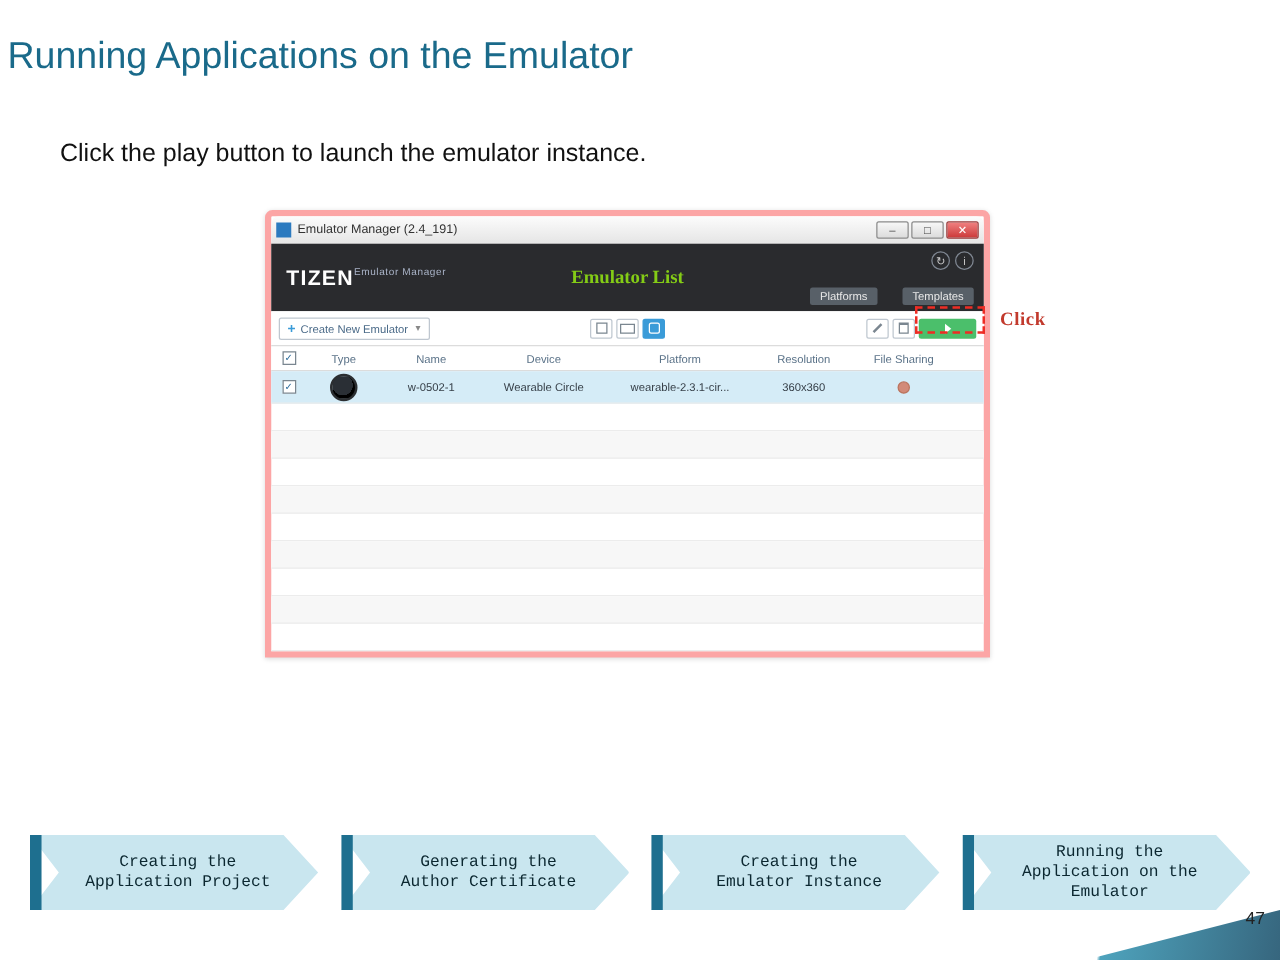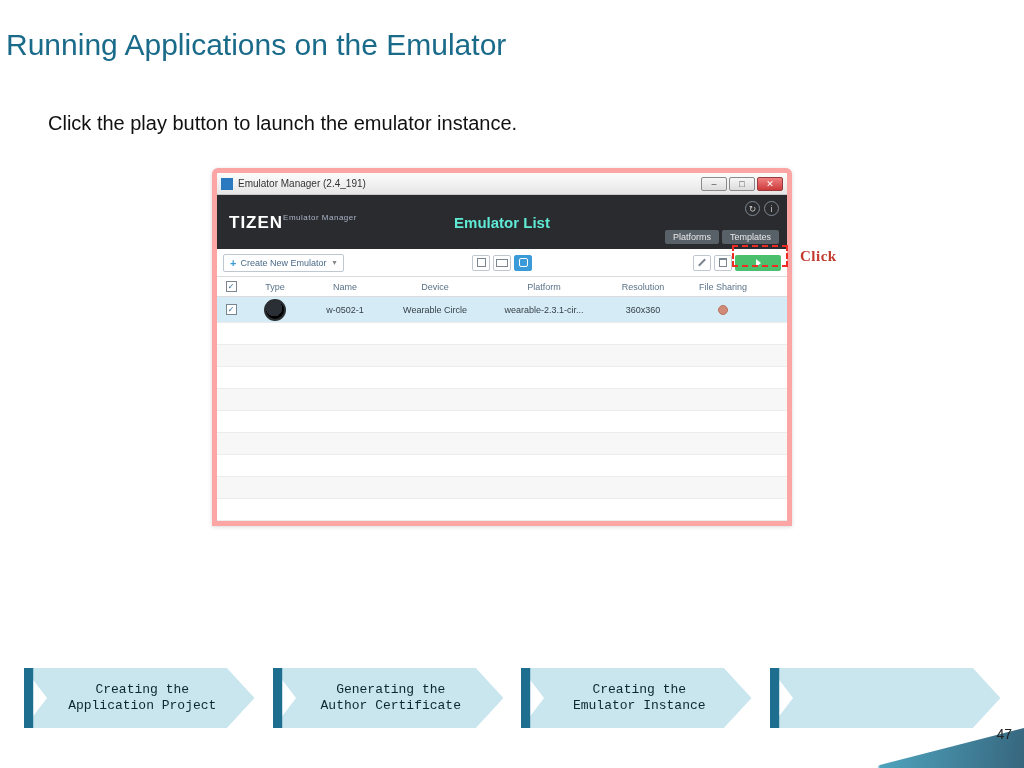--- a/index.html
+++ b/index.html
@@ -91,29 +91,30 @@
     font-size: 8px;
     color: #aab4c8;
     letter-spacing: 0.5px;
     text-align: center;
   }
   .em-list-title {
     position: absolute;
     left: 50%;
     transform: translateX(-50%);
     font-size: 15px;
-    color: #5eead4;
+    color: #84cc16;
     font-weight: bold;
+    font-family: Liberation Serif, serif;
   }
   .hdr-tabs {
     position: absolute;
     right: 8px;
     bottom: 5px;
     display: flex;
-    gap: 3px;
+    gap: 20px;
   }
   .hdr-tab {
     background: #586068;
     color: #e8e8e8;
     font-size: 9px;
     padding: 2px 8px;
     border-radius: 2px;
   }
   .hdr-icons {
     position: absolute;
@@ -434,17 +435,20 @@
     <span class="proc-label" style="white-space:pre-line;">Creating the
 Emulator Instance</span>
   </div>
   <div class="proc-step">
     <span class="proc-bg">
       <svg viewBox="0 0 100 30" preserveAspectRatio="none">
         <polygon points="0,0 88,0 100,15 88,30 0,30 10,15" fill="#c9e6ef"></polygon>
         <rect x="0" y="0" width="4" height="30" fill="#1e6f8f"></rect>
       </svg>
     </span>
+    <span class="proc-label" style="white-space:pre-line;">Running the
+Application on the
+Emulator</span>
   </div>
 </div>
 
 <div class="footer-tri"></div>
 <div class="page-num">47</div>
 
 </body></html>

